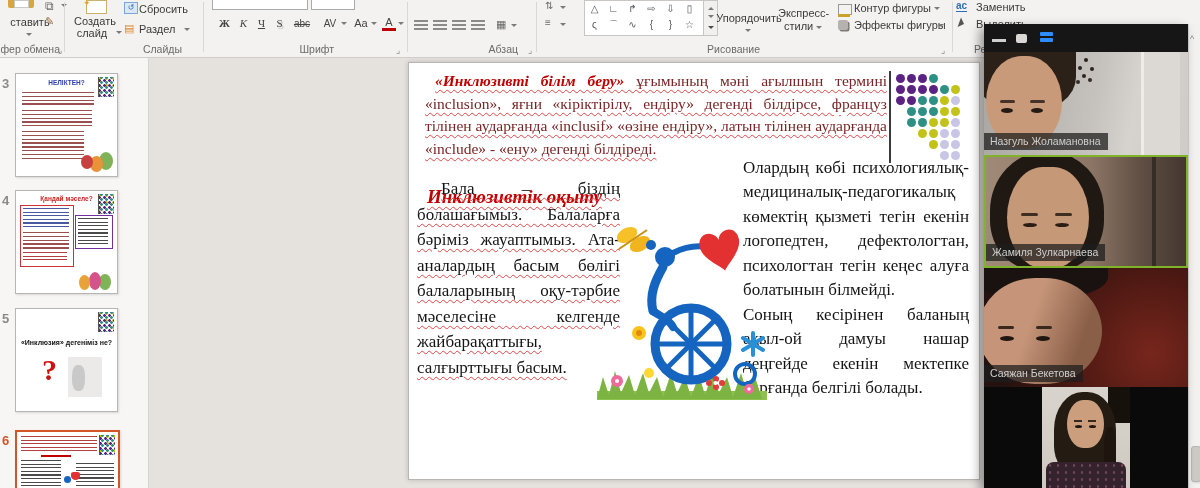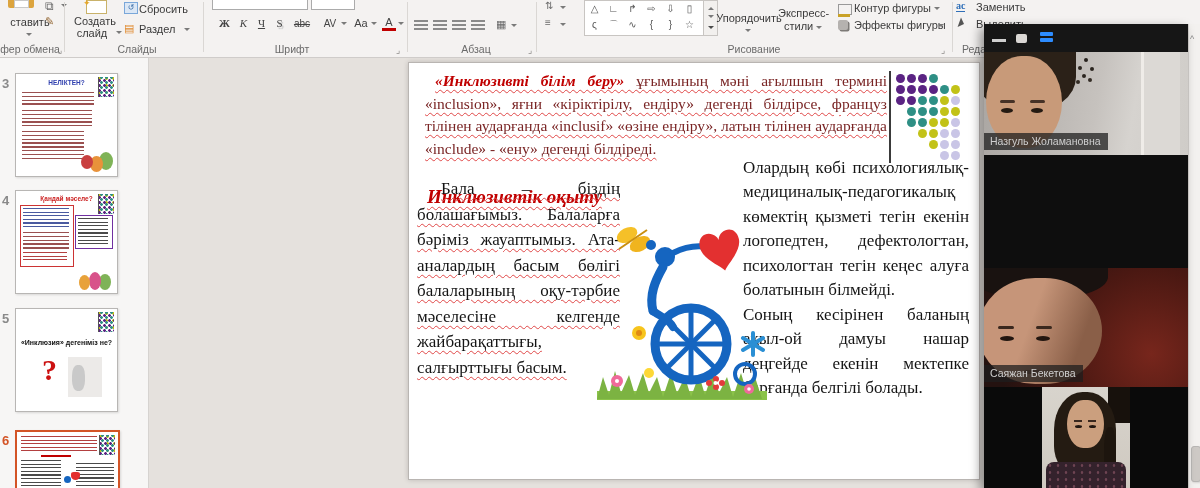--- a/index.html
+++ b/index.html
@@ -2,21 +2,21 @@
 <html><head>
 <meta charset="utf-8">
 <style>
   html,body{margin:0;padding:0;}
   body{position:relative;width:1200px;height:488px;overflow:hidden;background:#e5e1dd;
        font-family:"Liberation Sans",sans-serif;-webkit-font-smoothing:antialiased;}
   
   .ribbon{position:absolute;left:0;top:0;width:1200px;height:57px;background:#f4f2f1;
           border-bottom:1px solid #cfccca;font-size:11px;color:#3b3b3b;z-index:2;}
   .rsep{position:absolute;top:2px;height:50px;width:1px;background:#dad7d4;}
-  .glabel{position:absolute;top:43px;height:12px;font-size:10.5px;color:#6a6a6a;text-align:center;}
+  .glabel{position:absolute;top:43px;height:12px;font-size:10.5px;color:#6a6a6a;text-align:right;}
   .launcher{position:absolute;top:45px;font-size:9px;color:#8f8d8b;}
   .caret{display:inline-block;width:0;height:0;border:3.5px solid transparent;border-top-color:#7a7a7a;vertical-align:middle;}
   .caret.abs{position:absolute;}
   .rbtn-txt{position:absolute;white-space:nowrap;}
   .icon-glyph{position:absolute;color:#6a6a6a;}
   .combo{position:absolute;top:0;height:9px;background:#fff;border:1px solid #ababab;border-top:none;}
   .fbtn{position:absolute;top:16px;height:15px;line-height:15px;text-align:center;color:#444;}
   .al-icon{position:absolute;top:20px;width:14px;height:10px;
            background:repeating-linear-gradient(to bottom,#8a8a8a 0 1.5px,transparent 1.5px 4.2px);}
   .gal{position:absolute;left:584px;top:0;width:118px;height:34px;background:#fff;border:1px solid #c8c5c2;}
@@ -25,21 +25,21 @@
   .gal-ctl{position:absolute;left:703px;top:0;width:13px;height:34px;border:1px solid #c8c5c2;background:#f2f0ee;
            display:flex;flex-direction:column;align-items:center;justify-content:space-around;}
   .paste-frag{position:absolute;left:8px;top:0;width:26px;height:8px;background:#dca43e;border-radius:0 0 2px 2px;}
   .paste-frag i{position:absolute;left:6px;top:0;width:13px;height:6px;background:#fff;border:1px solid #c9c9c9;}
   .slide-ic{position:absolute;left:86px;top:0;width:19px;height:12px;background:#fff;border:1px solid #c9b26a;}
   .slide-ic i{position:absolute;left:-4px;top:-3px;color:#e3a62a;font-size:9px;font-style:normal;}
   .reset-ic{position:absolute;left:124px;top:2px;width:12px;height:10px;background:#dbe7f5;border:1px solid #7aa7d9;font-size:8px;line-height:10px;text-align:center;color:#3a6ea8;}
   .outline-ic{position:absolute;left:838px;top:4px;width:12px;height:9px;border:1px solid #999;}
   .outline-ic i{position:absolute;left:-1px;bottom:-3px;width:12px;height:3px;background:#c9a227;}
   .effects-ic{position:absolute;left:838px;top:20px;width:10px;height:10px;background:#b5b2af;border-radius:2px;box-shadow:1.5px 1.5px 0 #7d7a77;}
-  .replace-ic{position:absolute;left:956px;top:1px;color:#2f6fb8;font-weight:bold;font-size:10px;border-bottom:1.5px solid #2f6fb8;line-height:10px;font-family:Liberation Serif, serif;}
+  .replace-ic{position:absolute;left:956px;top:1px;color:#2f6fb8;font-weight:bold;font-size:10px;border-bottom:1.5px solid #2f6fb8;line-height:10px;}
   .cursor-ic{position:absolute;left:959px;top:19px;width:0;height:0;border:5px solid transparent;border-left-color:#555;transform:rotate(20deg);}
   
   .thumb-panel{position:absolute;left:0;top:58px;width:148px;height:430px;background:#f7f6f5;border-right:1px solid #d6d3d0;overflow:hidden;z-index:1;}
   .thumb-num{position:absolute;left:2px;width:12px;font-size:13px;font-weight:bold;color:#8a8a8a;}
   .thumb{position:absolute;left:15px;width:101px;height:102px;background:#fff;border:1px solid #b8b6b4;box-shadow:1px 1px 2px rgba(0,0,0,.12);}
   .thumb.sel{border:2px solid #d35426;}
   .mini-dots{position:absolute;right:3px;top:3px;width:15px;height:20px;border-left:1.5px solid #555;
      background-image:radial-gradient(circle,#5a2383 1.1px,transparent 1.6px),radial-gradient(circle,#2e8f85 1.1px,transparent 1.6px),radial-gradient(circle,#c2c218 1.1px,transparent 1.6px);
      background-size:5px 5px,5px 5px,7px 7px;background-position:3px 1px,5px 3px,4px 5px;}
   .mini-title{position:absolute;left:0;width:100%;text-align:center;font-weight:bold;white-space:nowrap;}
@@ -211,21 +211,21 @@
   <div class="rbtn-txt" style="left:784px;top:20px;">стили</div>
   <span class="caret abs" style="left:816px;top:26px;"></span>
   <div class="outline-ic">
       <i></i>
     </div>
   <div class="rbtn-txt" style="left:854px;top:2px;">Контур фигуры</div>
   <span class="caret abs" style="left:934px;top:7px;"></span>
   <div class="effects-ic"></div>
   <div class="rbtn-txt" style="left:854px;top:19px;">Эффекты фигуры</div>
   <span class="caret abs" style="left:938px;top:24px;"></span>
-  <div class="glabel" style="left:710px;width:88px;">Рисование</div>
+  <div class="glabel" style="left:672px;width:88px;">Рисование</div>
   <span class="launcher" style="left:941px;">⌟</span>
   <div class="rsep" style="left:952px;"></div>
 
   <div class="replace-ic">ac</div>
   <div class="rbtn-txt" style="left:976px;top:1px;">Заменить</div>
   <div class="cursor-ic"></div>
   <div class="rbtn-txt" style="left:976px;top:18px;">Выделить</div>
   <div class="glabel" style="left:950px;width:48px;">Реда</div>
 </div>
 
@@ -379,20 +379,32 @@
     <div class="hair"></div>
     <div class="face">
       <div class="feat brow" style="left:14px;"></div>
         <div class="feat brow" style="left:44px;"></div>
       <div class="feat eye" style="left:15px;"></div>
         <div class="feat eye" style="left:45px;"></div>
     </div>
     <div class="vname">Назгуль Жоламановна</div>
   </div>
 
+  <div class="tile t2 active" style="top:131px;height:113px;">
+    <div class="doorline"></div>
+    <div class="hair"></div>
+    <div class="face">
+      <div class="feat brow" style="left:14px;"></div>
+        <div class="feat brow" style="left:48px;"></div>
+      <div class="feat eye" style="left:16px;"></div>
+        <div class="feat eye" style="left:48px;"></div>
+      <div class="feat mouth"></div>
+    </div>
+    <div class="vname">Жамиля Зулкарнаева</div>
+  </div>
 
   <div class="tile t3" style="top:244px;height:119px;">
     <div class="hair"></div>
     <div class="face">
       <div class="feat brow" style="left:20px;"></div>
         <div class="feat brow" style="left:58px;"></div>
       <div class="feat eye" style="left:22px;"></div>
         <div class="feat eye" style="left:58px;"></div>
       <div class="feat mouth"></div>
     </div>

